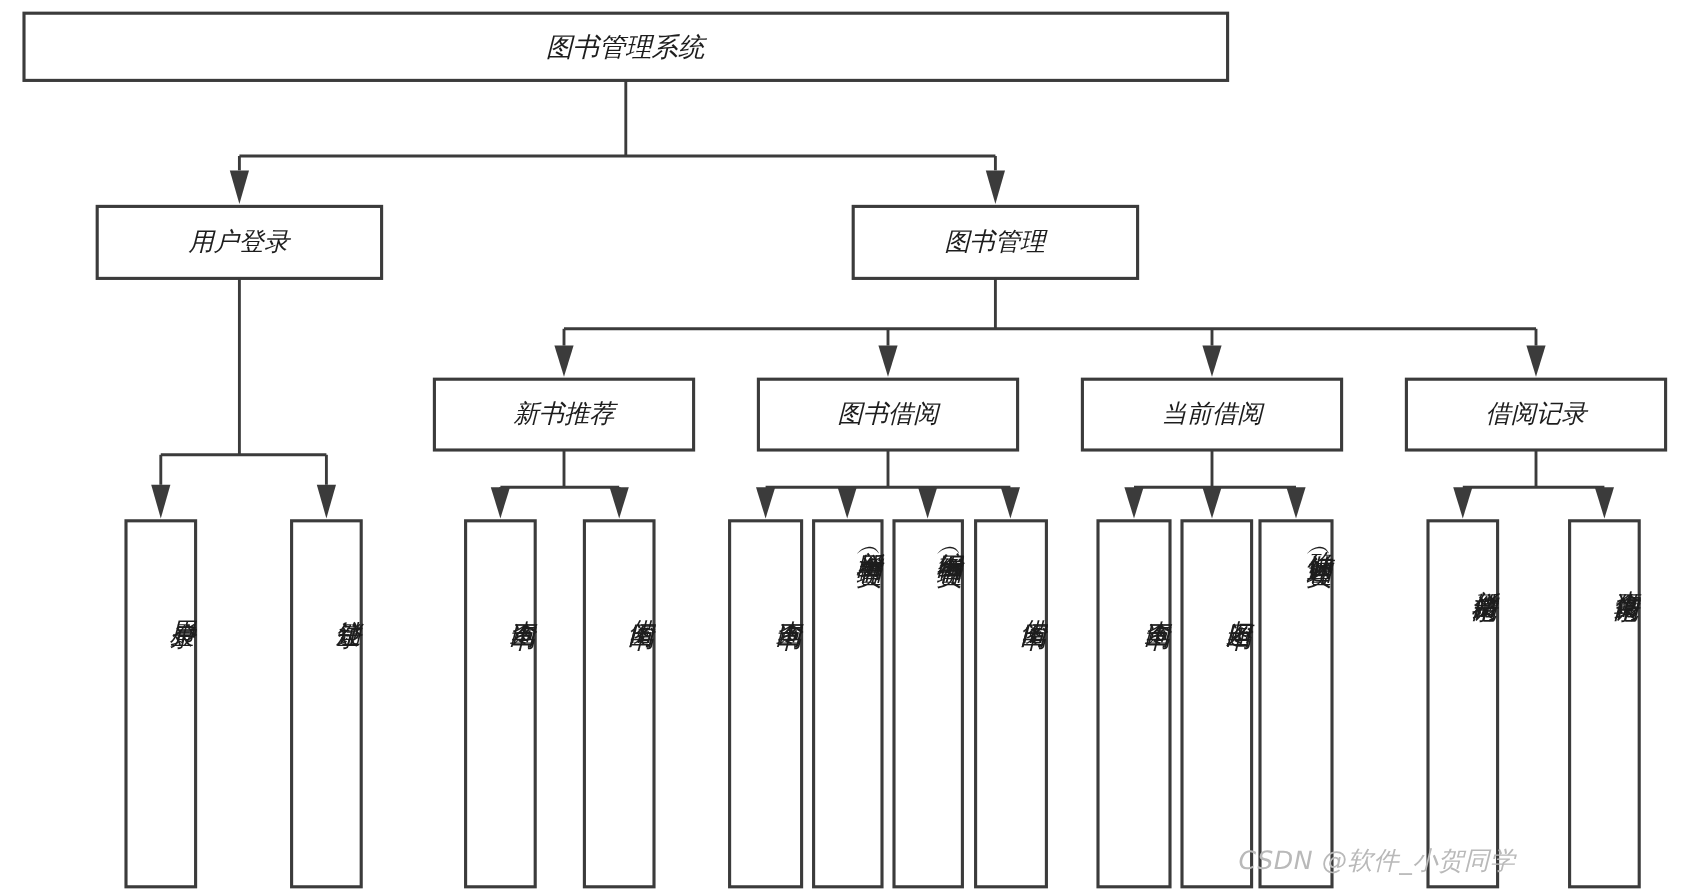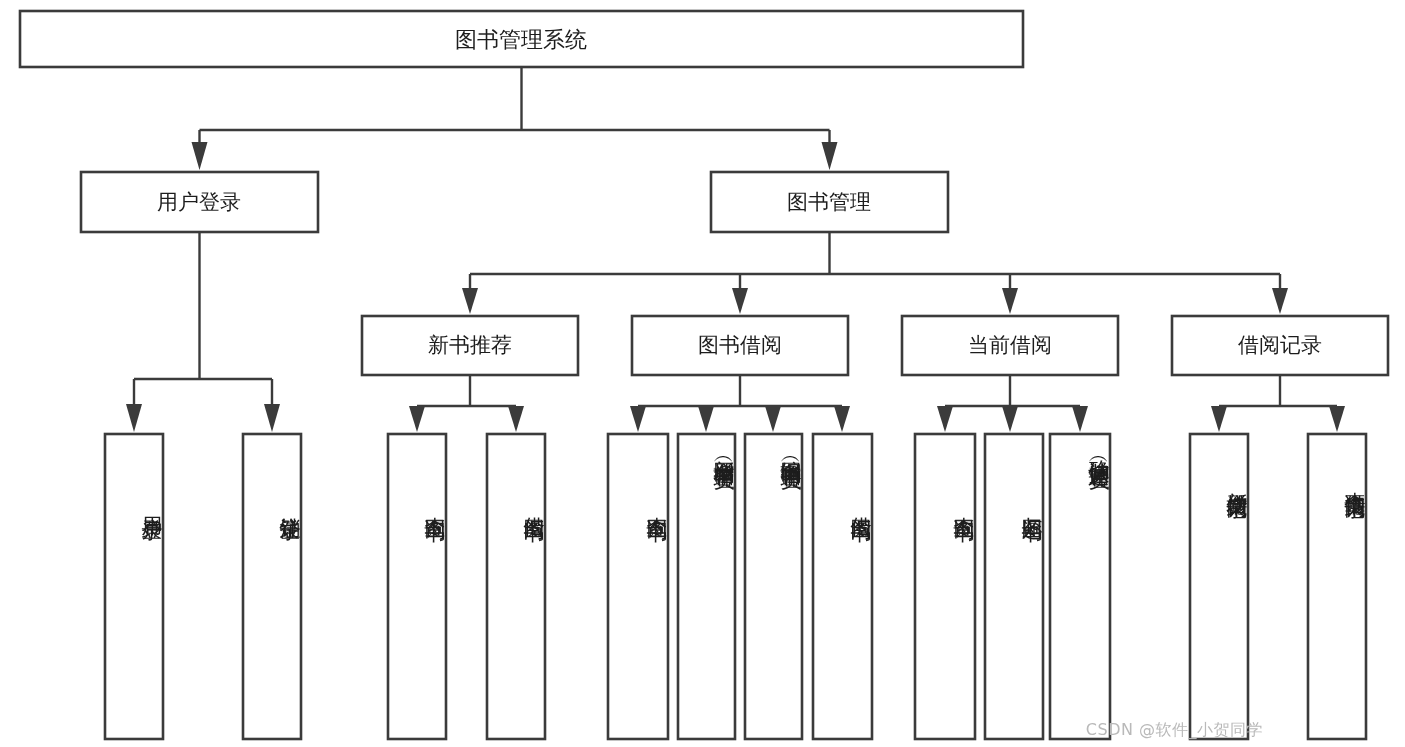--- a/index.html
+++ b/index.html
@@ -11,20 +11,21 @@
     font-family: "DejaVu Sans", "Liberation Sans", sans-serif;
     width: 1405px;
     height: 747px;
     overflow: hidden;
   }
   #diagram-root {
     position: relative;
     width: 1271px;
     height: 747px;
     background: #ffffff;
+    font-style: italic;
   }
   svg#flow-svg {
     position: absolute;
     top: 0;
     left: 0;
     width: 1405px;
     height: 747px;
     display: block;
   }
   .node-box {
@@ -66,23 +67,23 @@
     line-height: 1.05;
     color: #1d1d1d;
     letter-spacing: 1.5px;
     text-align: center;
     white-space: nowrap;
     pointer-events: none;
   }
   .watermark {
     position: absolute;
     right: 8px;
-    bottom: 6px;
-    font-family: "DejaVu Sans", "Liberation Sans", sans-serif;
-    font-size: 16px;
+    bottom: 16px;
+    font-family: "DejaVu Sans", "Liberation Sans", sans-serif;
+    font-size: 21px;
     color: #b9b9b9;
     letter-spacing: 0.5px;
     white-space: nowrap;
   }
 </style>
 </head>
 <body>
 
 <div id="diagram-root">
 

